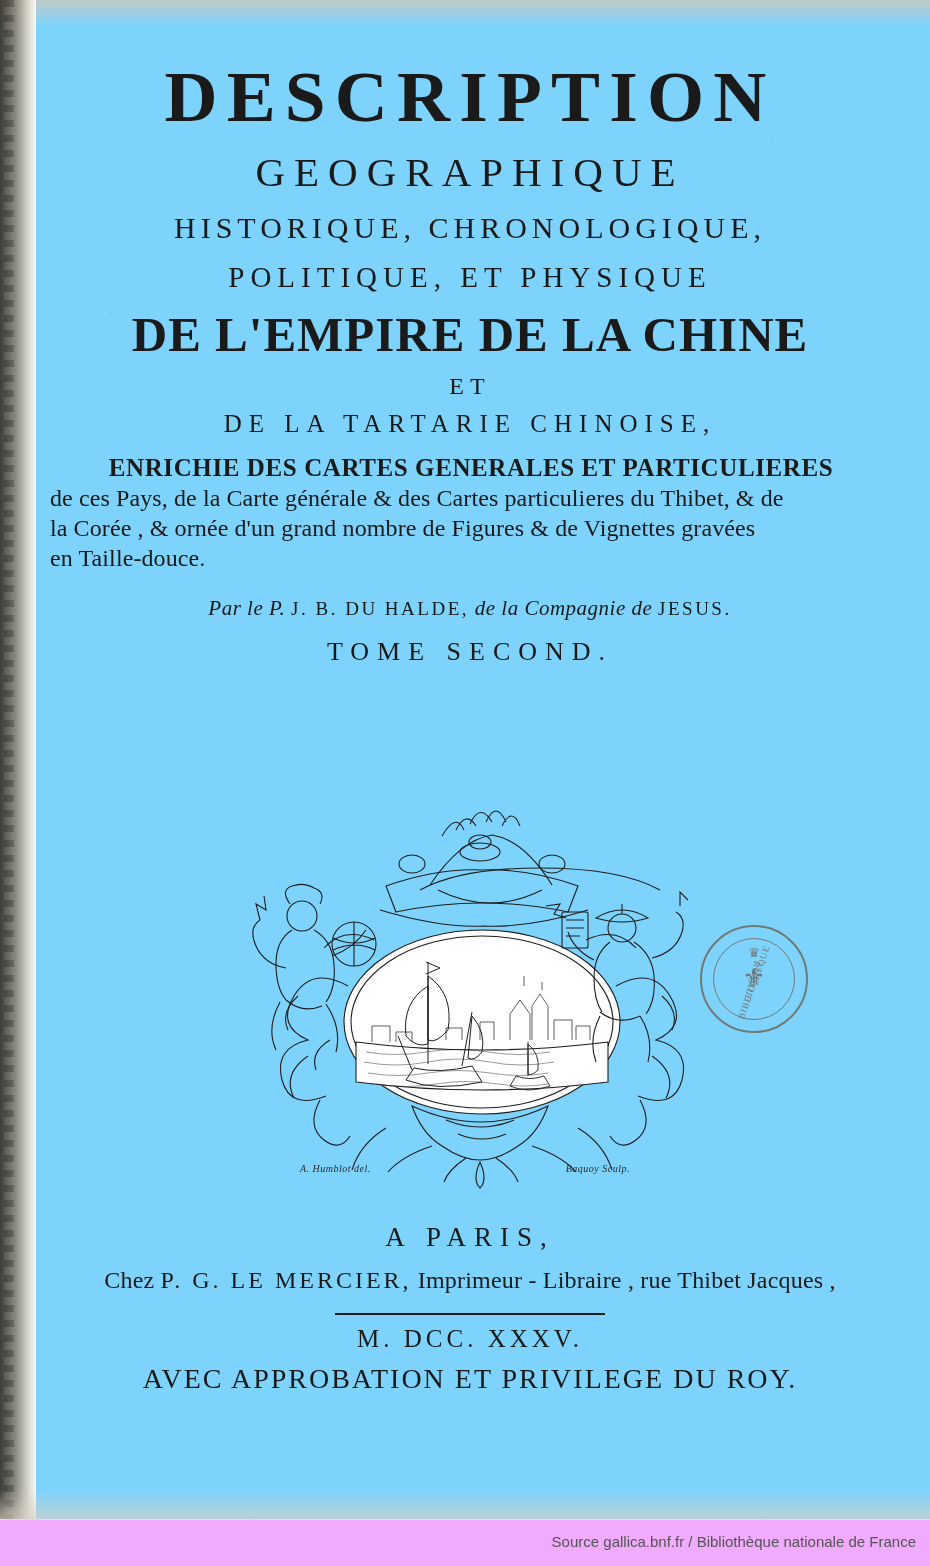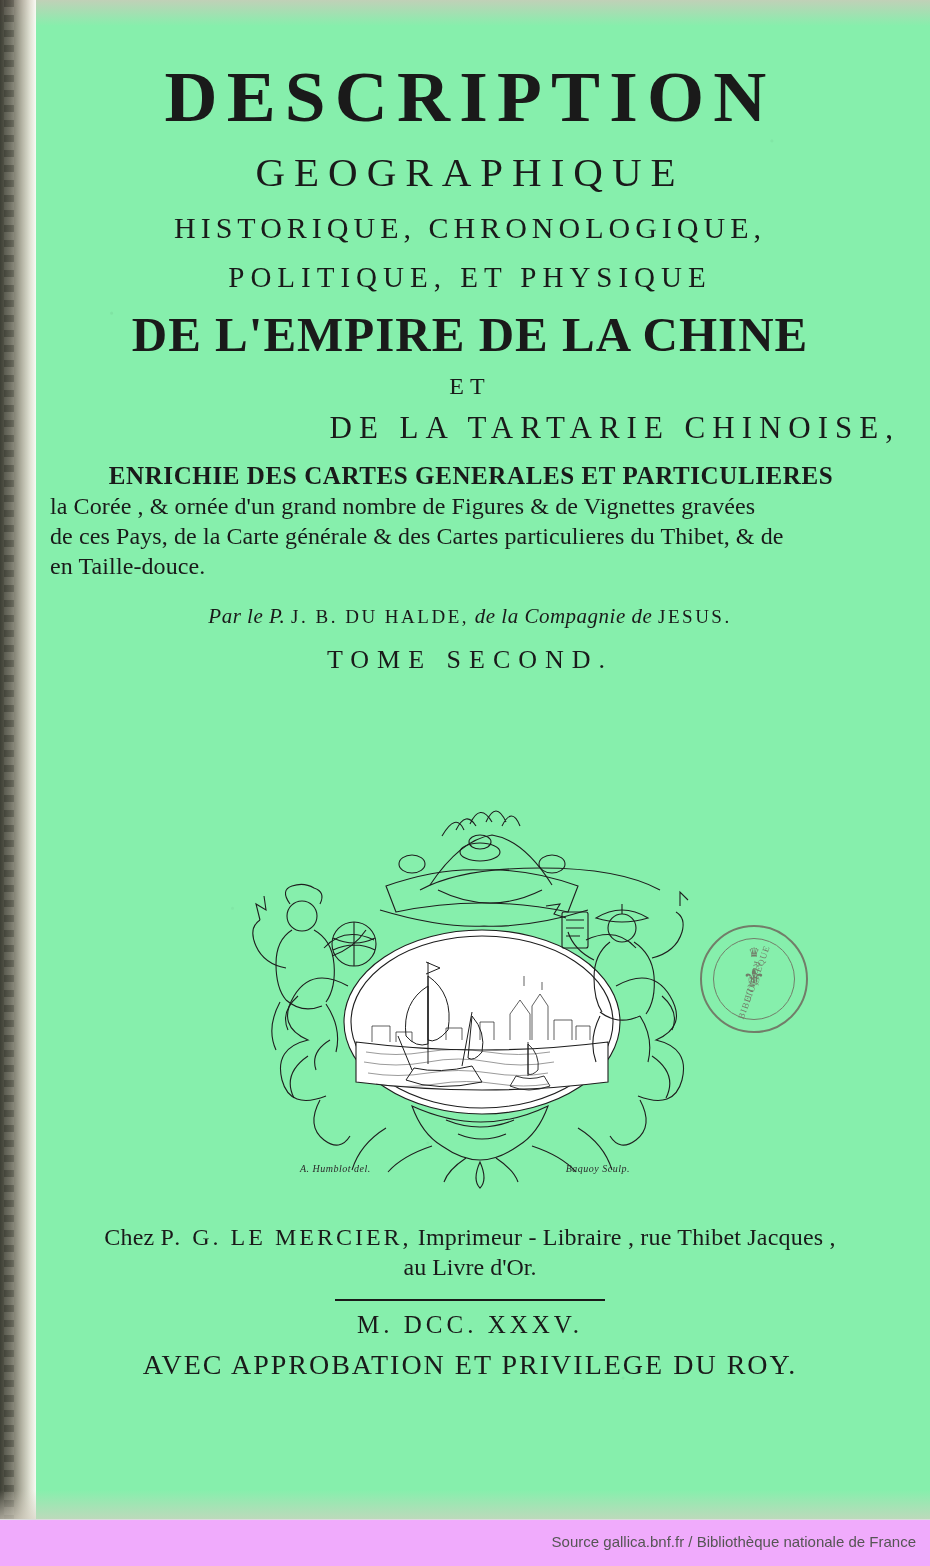--- a/index.html
+++ b/index.html
@@ -13,21 +13,21 @@
     position: relative;
     overflow: hidden;
     font-family: "Liberation Serif", serif;
     color: #1a1a1a;
   }
 
   
   .scan {
     position: absolute;
     inset: 0;
-    background: #86efac;
+    background: #7dd3fc;
   }
 
   
   .gutter {
     position: absolute;
     left: 0; top: 0;
     width: 36px; height: 1520px;
     background: linear-gradient(90deg,#3a362f 0%,#6d675c 30%,#b9b3a6 62%,#e8e4d9 85%,#fdfcf8 100%);
     opacity: .95;
   }
@@ -87,24 +87,23 @@
     letter-spacing: 1px;
     font-weight: 700;
     margin: 12px 0 4px 0;
   }
   .l6 {
     font-size: 24px;
     letter-spacing: 6px;
     margin: 10px 0 6px 0;
   }
   .l7 {
-    font-size: 31px;
+    font-size: 25px;
     letter-spacing: 7px;
     margin: 10px 0 14px 0;
-    text-align: right;
   }
 
   .subtitle {
     margin-top: 16px;
     text-align: left;
     padding: 0 8px 0 10px;
   }
   .sub-caps {
     font-size: 25px;
     font-weight: 700;
@@ -280,22 +279,22 @@
     <div class="l1">DESCRIPTION</div>
     <div class="l2">GEOGRAPHIQUE</div>
     <div class="l3">HISTORIQUE, CHRONOLOGIQUE,</div>
     <div class="l4">POLITIQUE, ET PHYSIQUE</div>
     <div class="l5">DE L'EMPIRE DE LA CHINE</div>
     <div class="l6">ET</div>
     <div class="l7">DE LA TARTARIE CHINOISE,</div>
 
     <div class="subtitle">
       <div class="sub-caps">ENRICHIE DES CARTES GENERALES ET PARTICULIERES</div>
+      <div class="sub-line">de ces Pays, de la Carte générale &amp; des Cartes particulieres du Thibet, &amp; de</div>
       <div class="sub-line">la Corée ,  &amp; ornée d'un grand nombre de Figures &amp; de Vignettes gravées</div>
-      <div class="sub-line">de ces Pays, de la Carte générale &amp; des Cartes particulieres du Thibet, &amp; de</div>
       <div class="sub-line">en Taille-douce.</div>
     </div>
 
     <div class="byline">
       <span>Par le P.</span>
       <span class="spaced">J. B. DU HALDE,</span>
       <span>de la Compagnie de</span>
       <span class="spaced">JESUS.</span>
     </div>
 
@@ -415,26 +414,26 @@
     <div class="fleur">⚜</div>
     <div class="txt">
       <span style="transform:rotate(-70deg) translate(-42px,-4px)">BIBLIOTHEQUE</span>
     </div>
     <div class="txt">
       <span style="transform:rotate(105deg) translate(-18px,-4px)">ROYALE</span>
     </div>
   </div>
 
   <div class="imprint">
+    <div class="city">A  PARIS,</div>
     <div class="publisher">
       <span>Chez</span>
       <span class="nm">P. G. LE MERCIER,</span>
       <span>Imprimeur - Libraire , rue Thibet Jacques ,</span>
     </div>
-    <div class="publisher2">au Livre d'Or.</div>
     <div class="rule"></div>
     <div class="year">M. DCC. XXXV.</div>
     <div class="privilege">AVEC APPROBATION ET PRIVILEGE DU ROY.</div>
   </div>
 </div>
 
 <div class="footer">
   <div class="src">Source gallica.bnf.fr / Bibliothèque nationale de France</div>
 </div>
 

